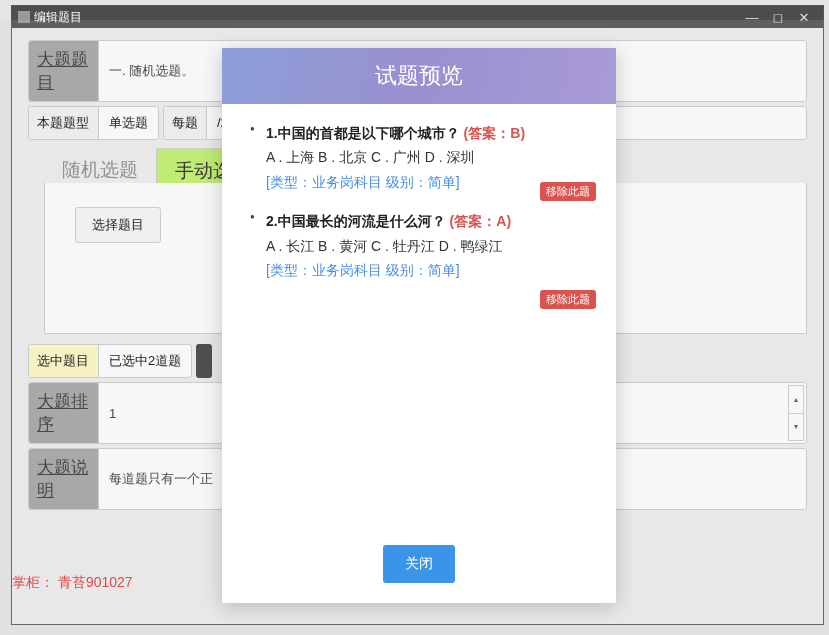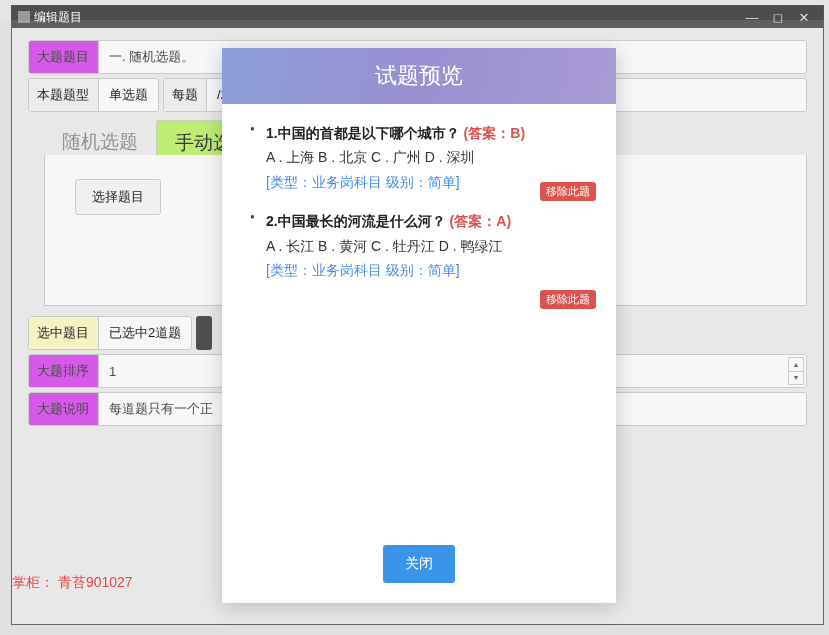--- a/index.html
+++ b/index.html
@@ -10,21 +10,21 @@
 .watermark { position: absolute; bottom: 43px; left: 12px; color: #e63232; font-size: 14px; font-weight: normal; z-index: 5; }
 
 .window { position: absolute; top: 5px; left: 11px; right: 5px; bottom: 10px; background: #eeeeee; border: 1px solid #555; }
 .titlebar { height: 22px; background: #4d4d4d; color: #fff; display: flex; align-items: center; padding: 0 6px; font-size: 12px; }
 .titlebar .title-icon { width: 12px; height: 12px; margin-right: 4px; display: inline-block; background: #999; }
 .titlebar .spacer { flex: 1; }
 .titlebar .winbtn { width: 26px; height: 22px; display: flex; align-items: center; justify-content: center; color: #ddd; cursor: pointer; font-size: 13px; }
 
 .form-area { padding: 12px 16px; }
 .row { display: flex; align-items: stretch; margin-bottom: 4px; border: 1px solid #ccc; border-radius: 3px; background: #fff; overflow: hidden; }
-.row .label { width: 70px; min-width: 70px; padding: 7px 8px; background: #d946ef; border-right: 1px solid #ccc; color: #333; font-size: 13px; }
+.row .label { width: 70px; min-width: 70px; padding: 7px 8px; background: #a3a3a3; border-right: 1px solid #ccc; color: #333; font-size: 17px; text-decoration: underline; }
 .row .value { flex: 1; padding: 7px 10px; color: #333; font-size: 13px; display: flex; align-items: center; }
 
 .row-split { display: flex; gap: 4px; margin-bottom: 4px; }
 .row-split .cell { display: flex; border: 1px solid #ccc; border-radius: 3px; background: #fff; overflow: hidden; }
 .row-split .cell .label { width: 70px; padding: 7px 8px; background: #f3f3f3; border-right: 1px solid #ccc; font-size: 13px; }
 .row-split .cell .value { padding: 7px 10px; font-size: 13px; }
 .row-split .cell.right { flex: 1; }
 .row-split .cell.right .value { flex: 1; }
 
 .tabs-row { margin-top: 8px; margin-left: 16px; }

